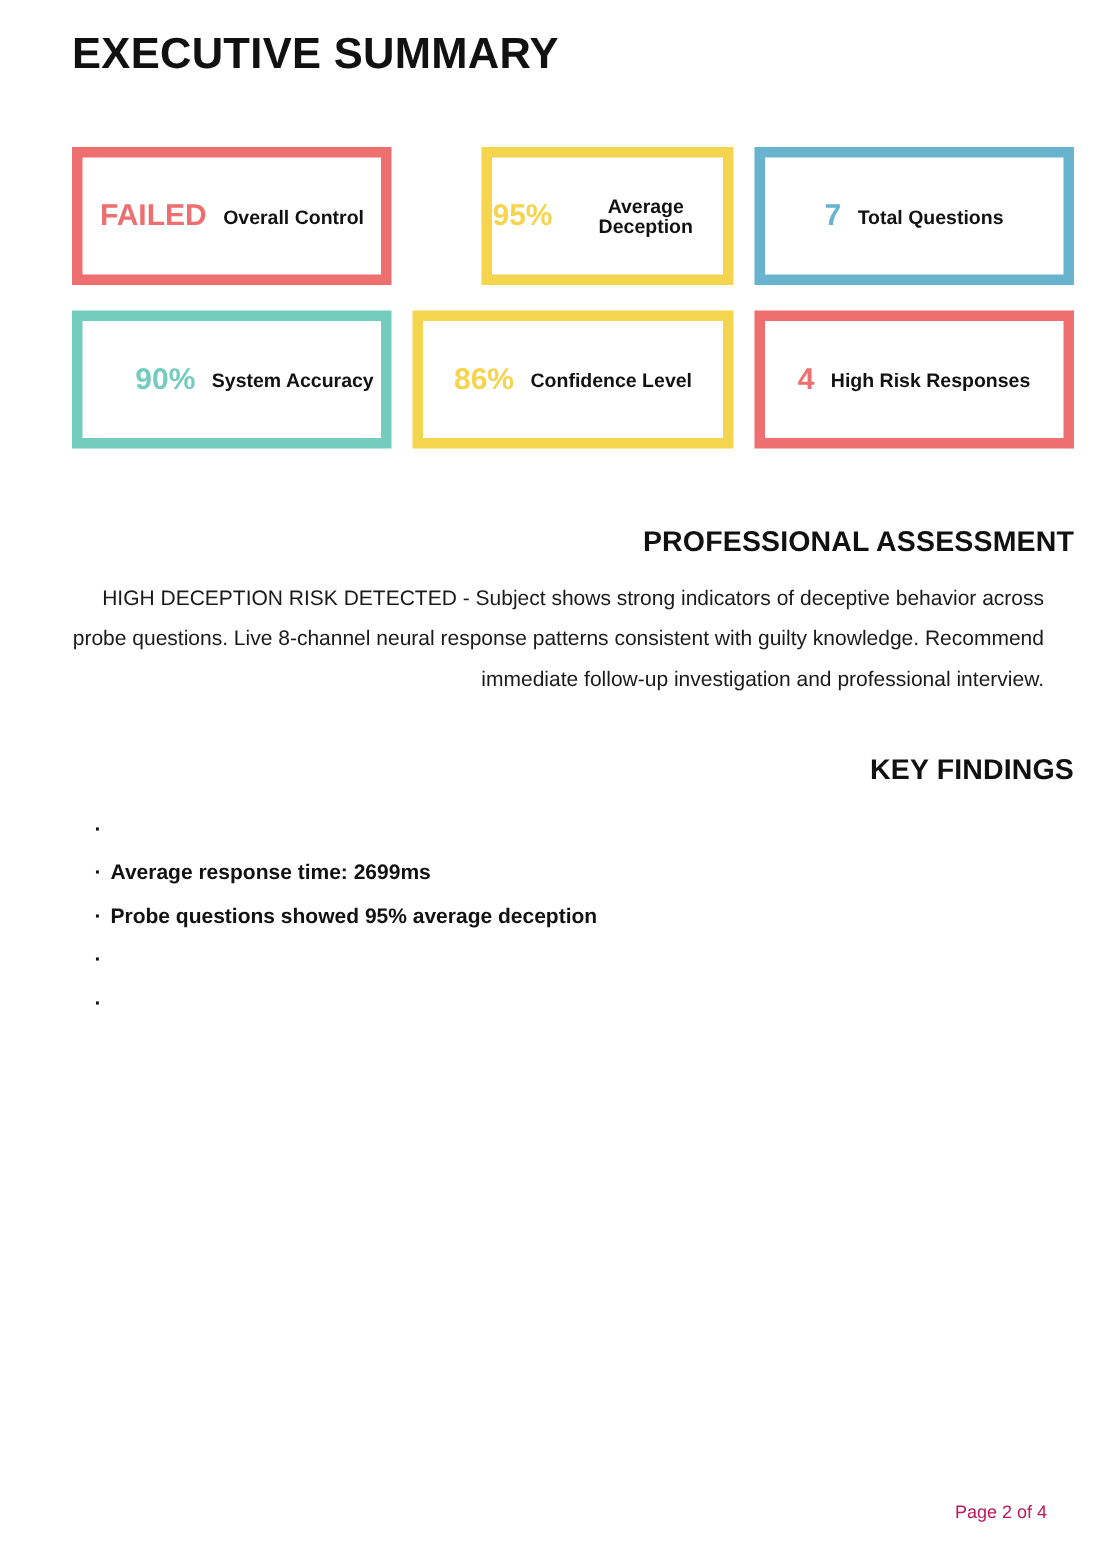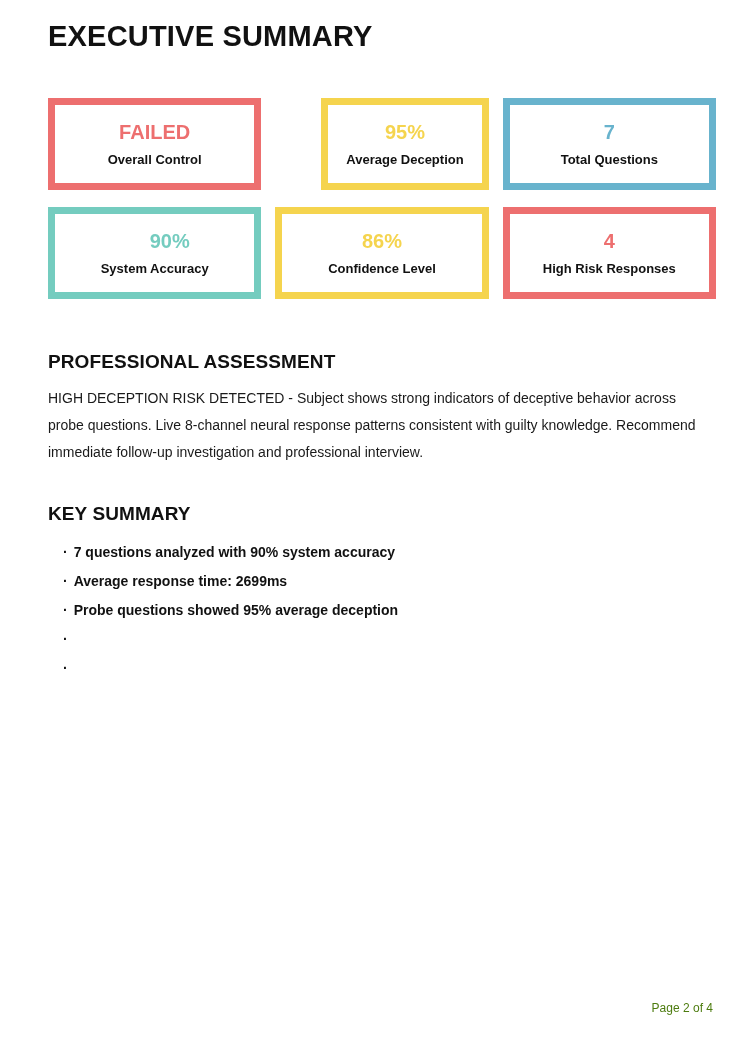--- a/index.html
+++ b/index.html
@@ -29,38 +29,38 @@
     display: grid;
     grid-template-columns: 1fr 1fr 1fr;
     column-gap: 14px;
     row-gap: 17px;
   }
   .stat-card {
     height: 92px;
     border: 7px solid #84cc16;
     background: #ffffff;
     display: flex;
-    flex-direction: column;
+    flex-direction: row;
     align-items: center;
     justify-content: center;
     gap: 11px;
     text-align: center;
   }
   .stat-value {
     font-size: 20px;
     font-weight: 700;
     line-height: 1;
   }
   .stat-label {
     font-size: 13px;
     font-weight: 700;
     color: #111111;
     line-height: 1;
   }
-  .section { margin-top: 0; }
+  .section { margin-top: 0; text-align: right; }
   .section-heading {
     font-size: 19px;
     font-weight: 700;
     letter-spacing: 0.1px;
     color: #111111;
   }
   .assessment-section { margin-top: 52px; }
   .assessment-body {
     margin-top: 12px;
     font-size: 14px;
@@ -83,24 +83,24 @@
     display: flex;
     align-items: baseline;
     gap: 6px;
   }
   .bullet-dot {
     font-weight: 700;
     font-size: 14px;
   }
   .page-footer {
     position: absolute;
-    right: 30px;
+    right: 45px;
     top: 1001px;
     font-size: 12px;
-    color: #4d7c0f;
+    color: #be185d;
   }
 </style>
 </head>
 <body>
 
 <div class="page">
 
   <h1 class="report-title">EXECUTIVE SUMMARY</h1>
 
   <div class="cards-grid">
@@ -136,26 +136,25 @@
       </div>
 
   </div>
 
   <div class="section assessment-section">
     <h2 class="section-heading">PROFESSIONAL ASSESSMENT</h2>
     <p class="assessment-body">HIGH DECEPTION RISK DETECTED - Subject shows strong indicators of deceptive behavior across probe questions. Live 8-channel neural response patterns consistent with guilty knowledge. Recommend immediate follow-up investigation and professional interview.</p>
   </div>
 
   <div class="section findings-section">
-    <h2 class="section-heading">KEY SUMMARY</h2>
+    <h2 class="section-heading">KEY FINDINGS</h2>
     <ul class="findings-list">
 
         <li class="finding-item">
           <span class="bullet-dot">·</span>
-          <span>7 questions analyzed with 90% system accuracy</span>
         </li>
 
         <li class="finding-item">
           <span class="bullet-dot">·</span>
           <span>Average response time: 2699ms</span>
         </li>
 
         <li class="finding-item">
           <span class="bullet-dot">·</span>
           <span>Probe questions showed 95% average deception</span>

